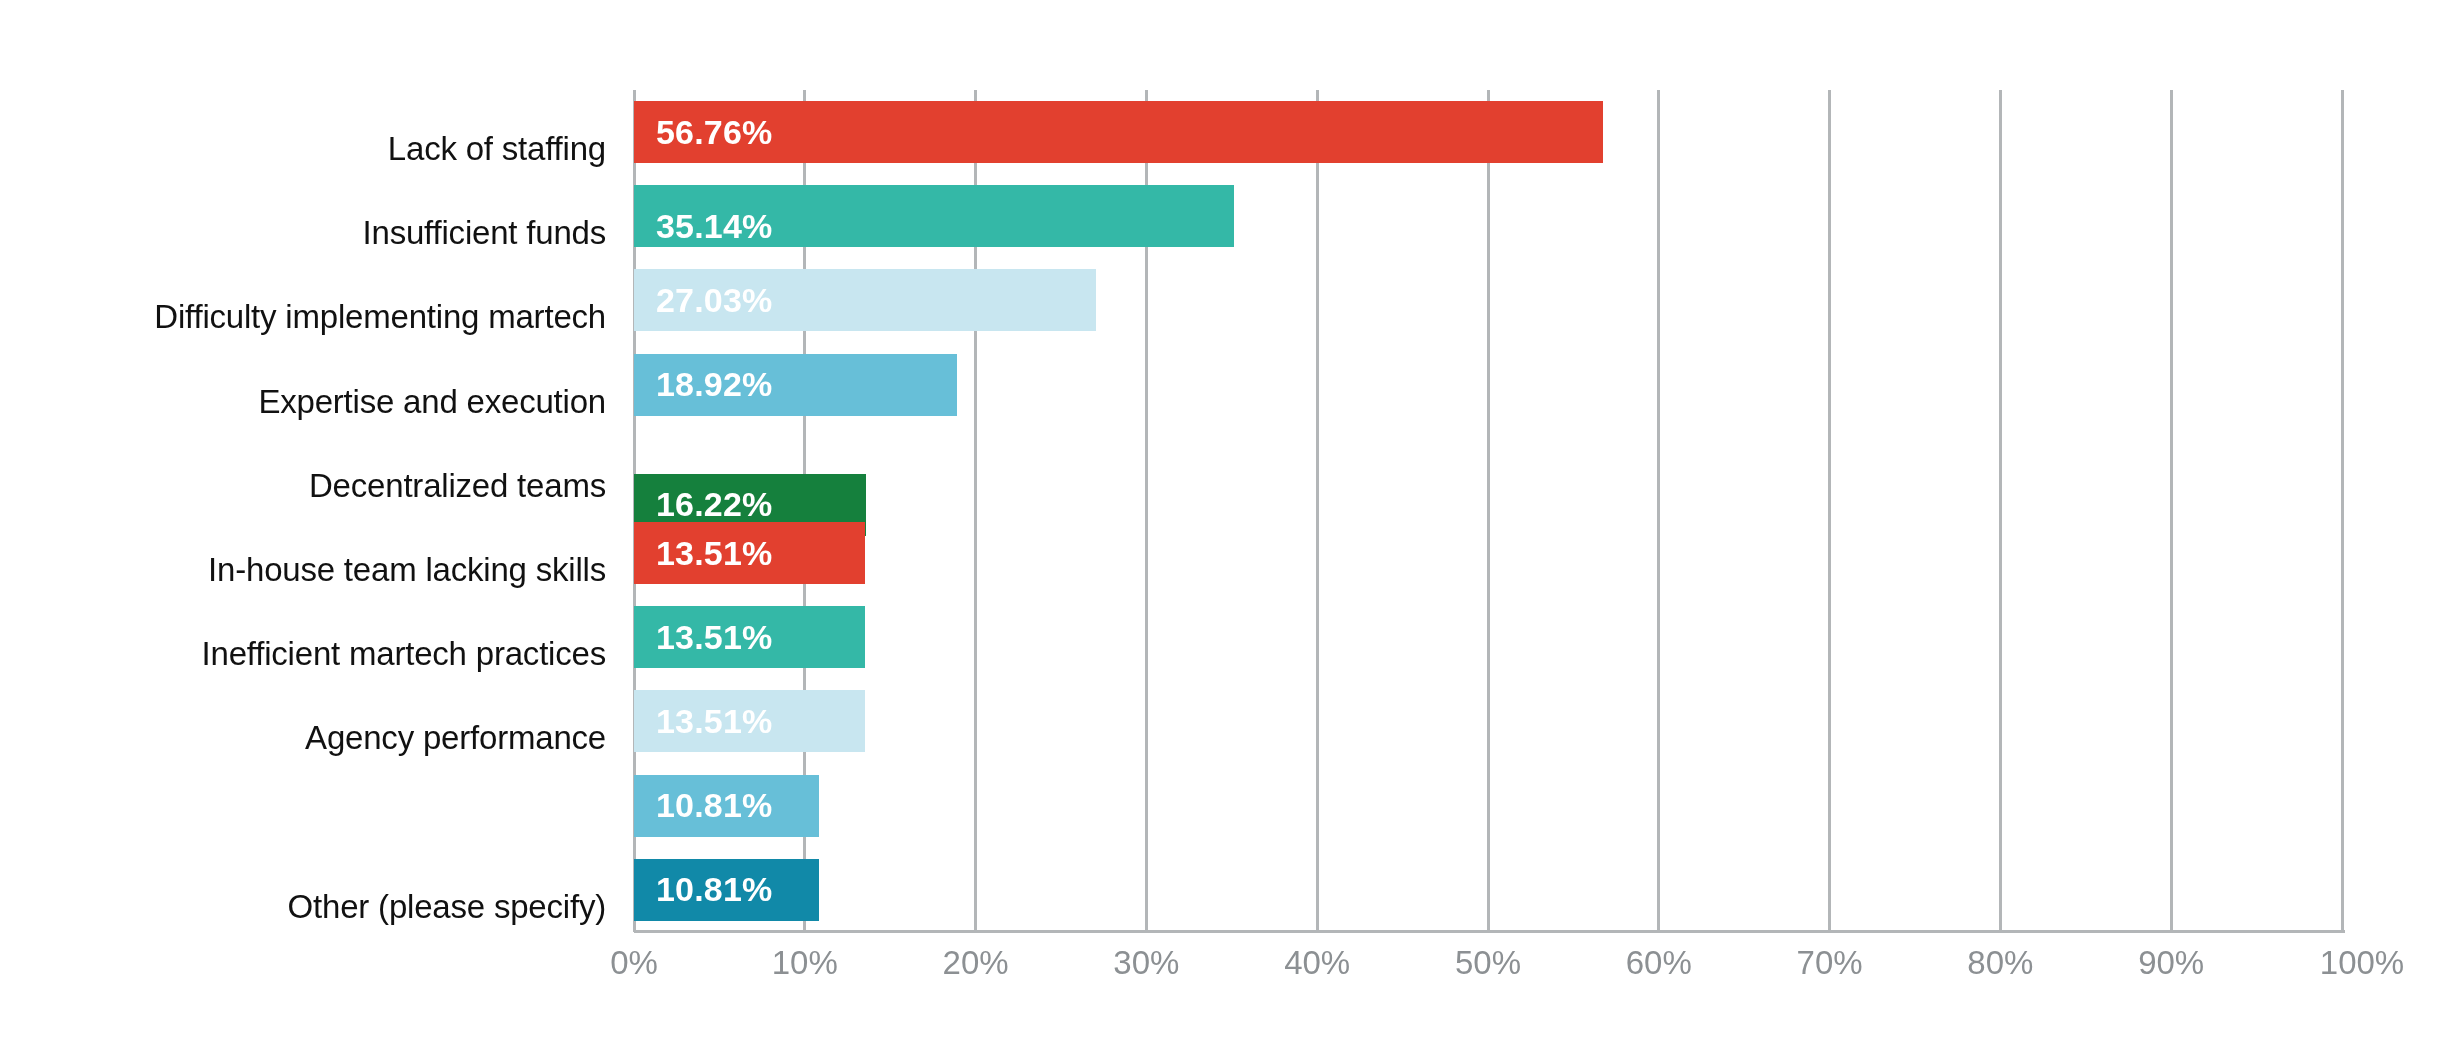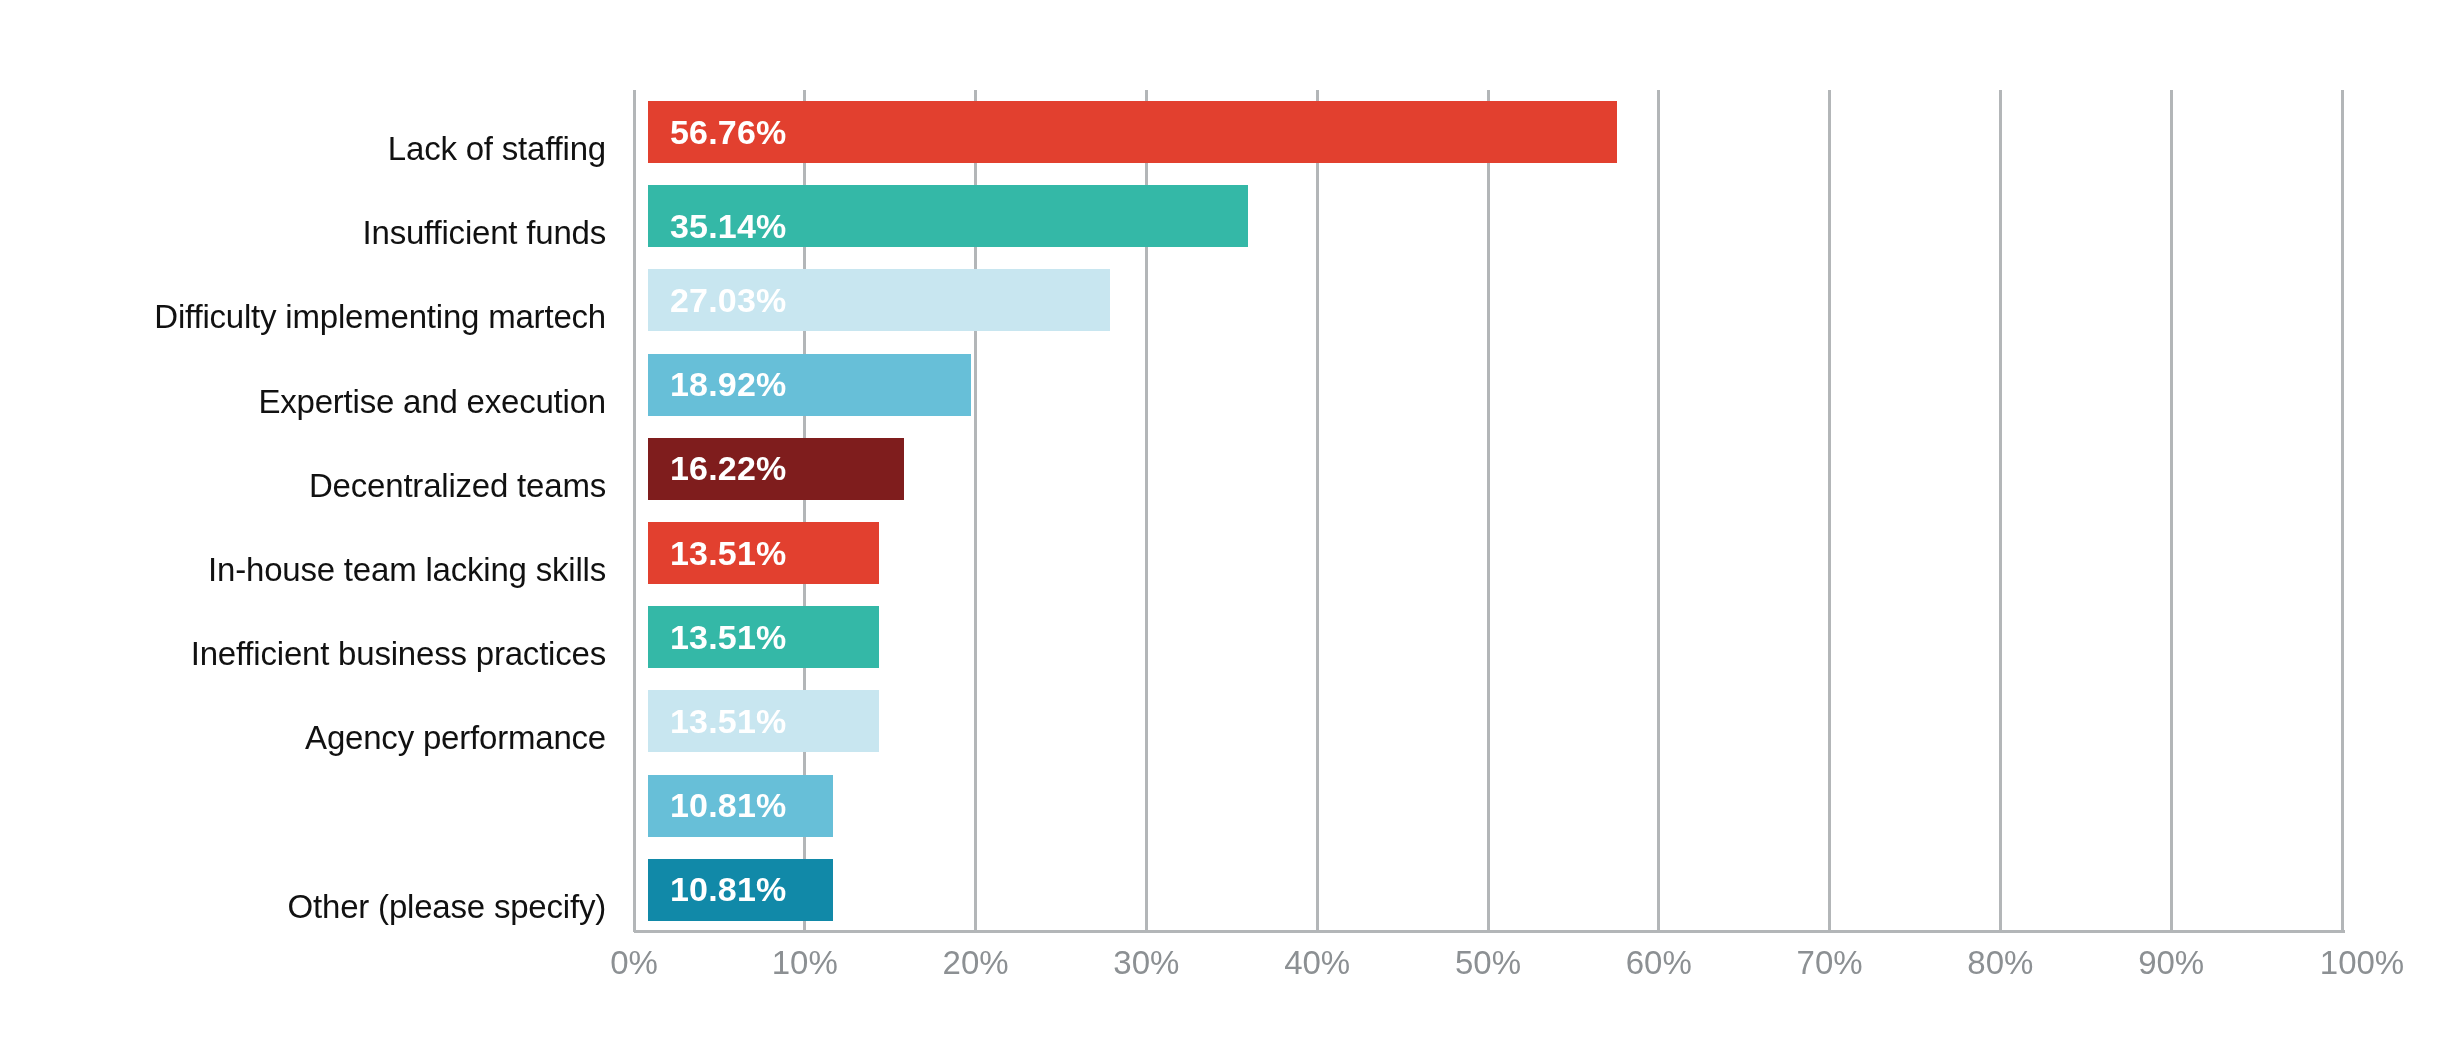--- a/index.html
+++ b/index.html
@@ -60,21 +60,21 @@
     left: 634px;
     top: 930px;
     width: 1711px;
     height: 3px;
     background: #b3b6b8;
   }
 
   
   .bar-row {
     position: absolute;
-    left: 14px;
+    left: 0;
     right: 0;
     height: 84.2px;
     padding-left: 30px;
   }
   .bar {
     position: absolute;
     left: 0;
     top: 11px;
     height: 62px;
     display: flex;
@@ -111,21 +111,21 @@
 
 <div id="chart-root">
 
   <div class="cat-labels">
       <div class="cat-label" style="top: 0px; color: rgb(17, 17, 17);">Lack of staffing</div>
       <div class="cat-label" style="top: 84.2px; color: rgb(17, 17, 17);">Insufficient funds</div>
       <div class="cat-label" style="top: 168.4px; color: rgb(17, 17, 17);">Difficulty implementing martech</div>
       <div class="cat-label" style="top: 252.6px; color: rgb(17, 17, 17);">Expertise and execution</div>
       <div class="cat-label" style="top: 336.8px; color: rgb(17, 17, 17);">Decentralized teams</div>
       <div class="cat-label" style="top: 421px; color: rgb(17, 17, 17);">In-house team lacking skills</div>
-      <div class="cat-label" style="top: 505.2px; color: rgb(17, 17, 17);">Inefficient business practices</div>
+      <div class="cat-label" style="top: 505.2px; color: rgb(17, 17, 17);">Inefficient martech practices</div>
       <div class="cat-label" style="top: 589.4px; color: rgb(17, 17, 17); text-align: right;">Agency performance</div>
       <div class="cat-label" style="top: 757.8px; color: rgb(17, 17, 17);">Other (please specify)</div>
     </div>
 
   <div class="plot">
     <div class="gridlines-layer">
         <div class="gridline" style="left: -1.5px; background: rgb(179, 182, 184);"></div>
         <div class="gridline" style="left: 169.3px; background: rgb(179, 182, 184);"></div>
         <div class="gridline" style="left: 340.1px; background: rgb(179, 182, 184);"></div>
         <div class="gridline" style="left: 510.9px; background: rgb(179, 182, 184);"></div>
@@ -152,21 +152,21 @@
           <div class="bar" style="width: 461.672px; background: rgb(200, 230, 240);">
             <span class="bar-value" style="color: rgb(255, 255, 255);">27.03%</span>
           </div>
         </div>
         <div class="bar-row" style="top: 252.6px;">
           <div class="bar" style="width: 323.154px; background: rgb(103, 191, 216);">
             <span class="bar-value" style="color: rgb(255, 255, 255);">18.92%</span>
           </div>
         </div>
         <div class="bar-row" style="top: 336.8px;">
-          <div class="bar" style="width: 256px; background: #7f1d1d;">
+          <div class="bar" style="width: 232px; background: #15803d; margin-top: 36px;">
             <span class="bar-value" style="color: rgb(255, 255, 255);">16.22%</span>
           </div>
         </div>
         <div class="bar-row" style="top: 421px;">
           <div class="bar" style="width: 230.751px; background: rgb(226, 64, 47);">
             <span class="bar-value" style="color: rgb(255, 255, 255);">13.51%</span>
           </div>
         </div>
         <div class="bar-row" style="top: 505.2px;">
           <div class="bar" style="width: 230.751px; background: rgb(52, 184, 167);">

